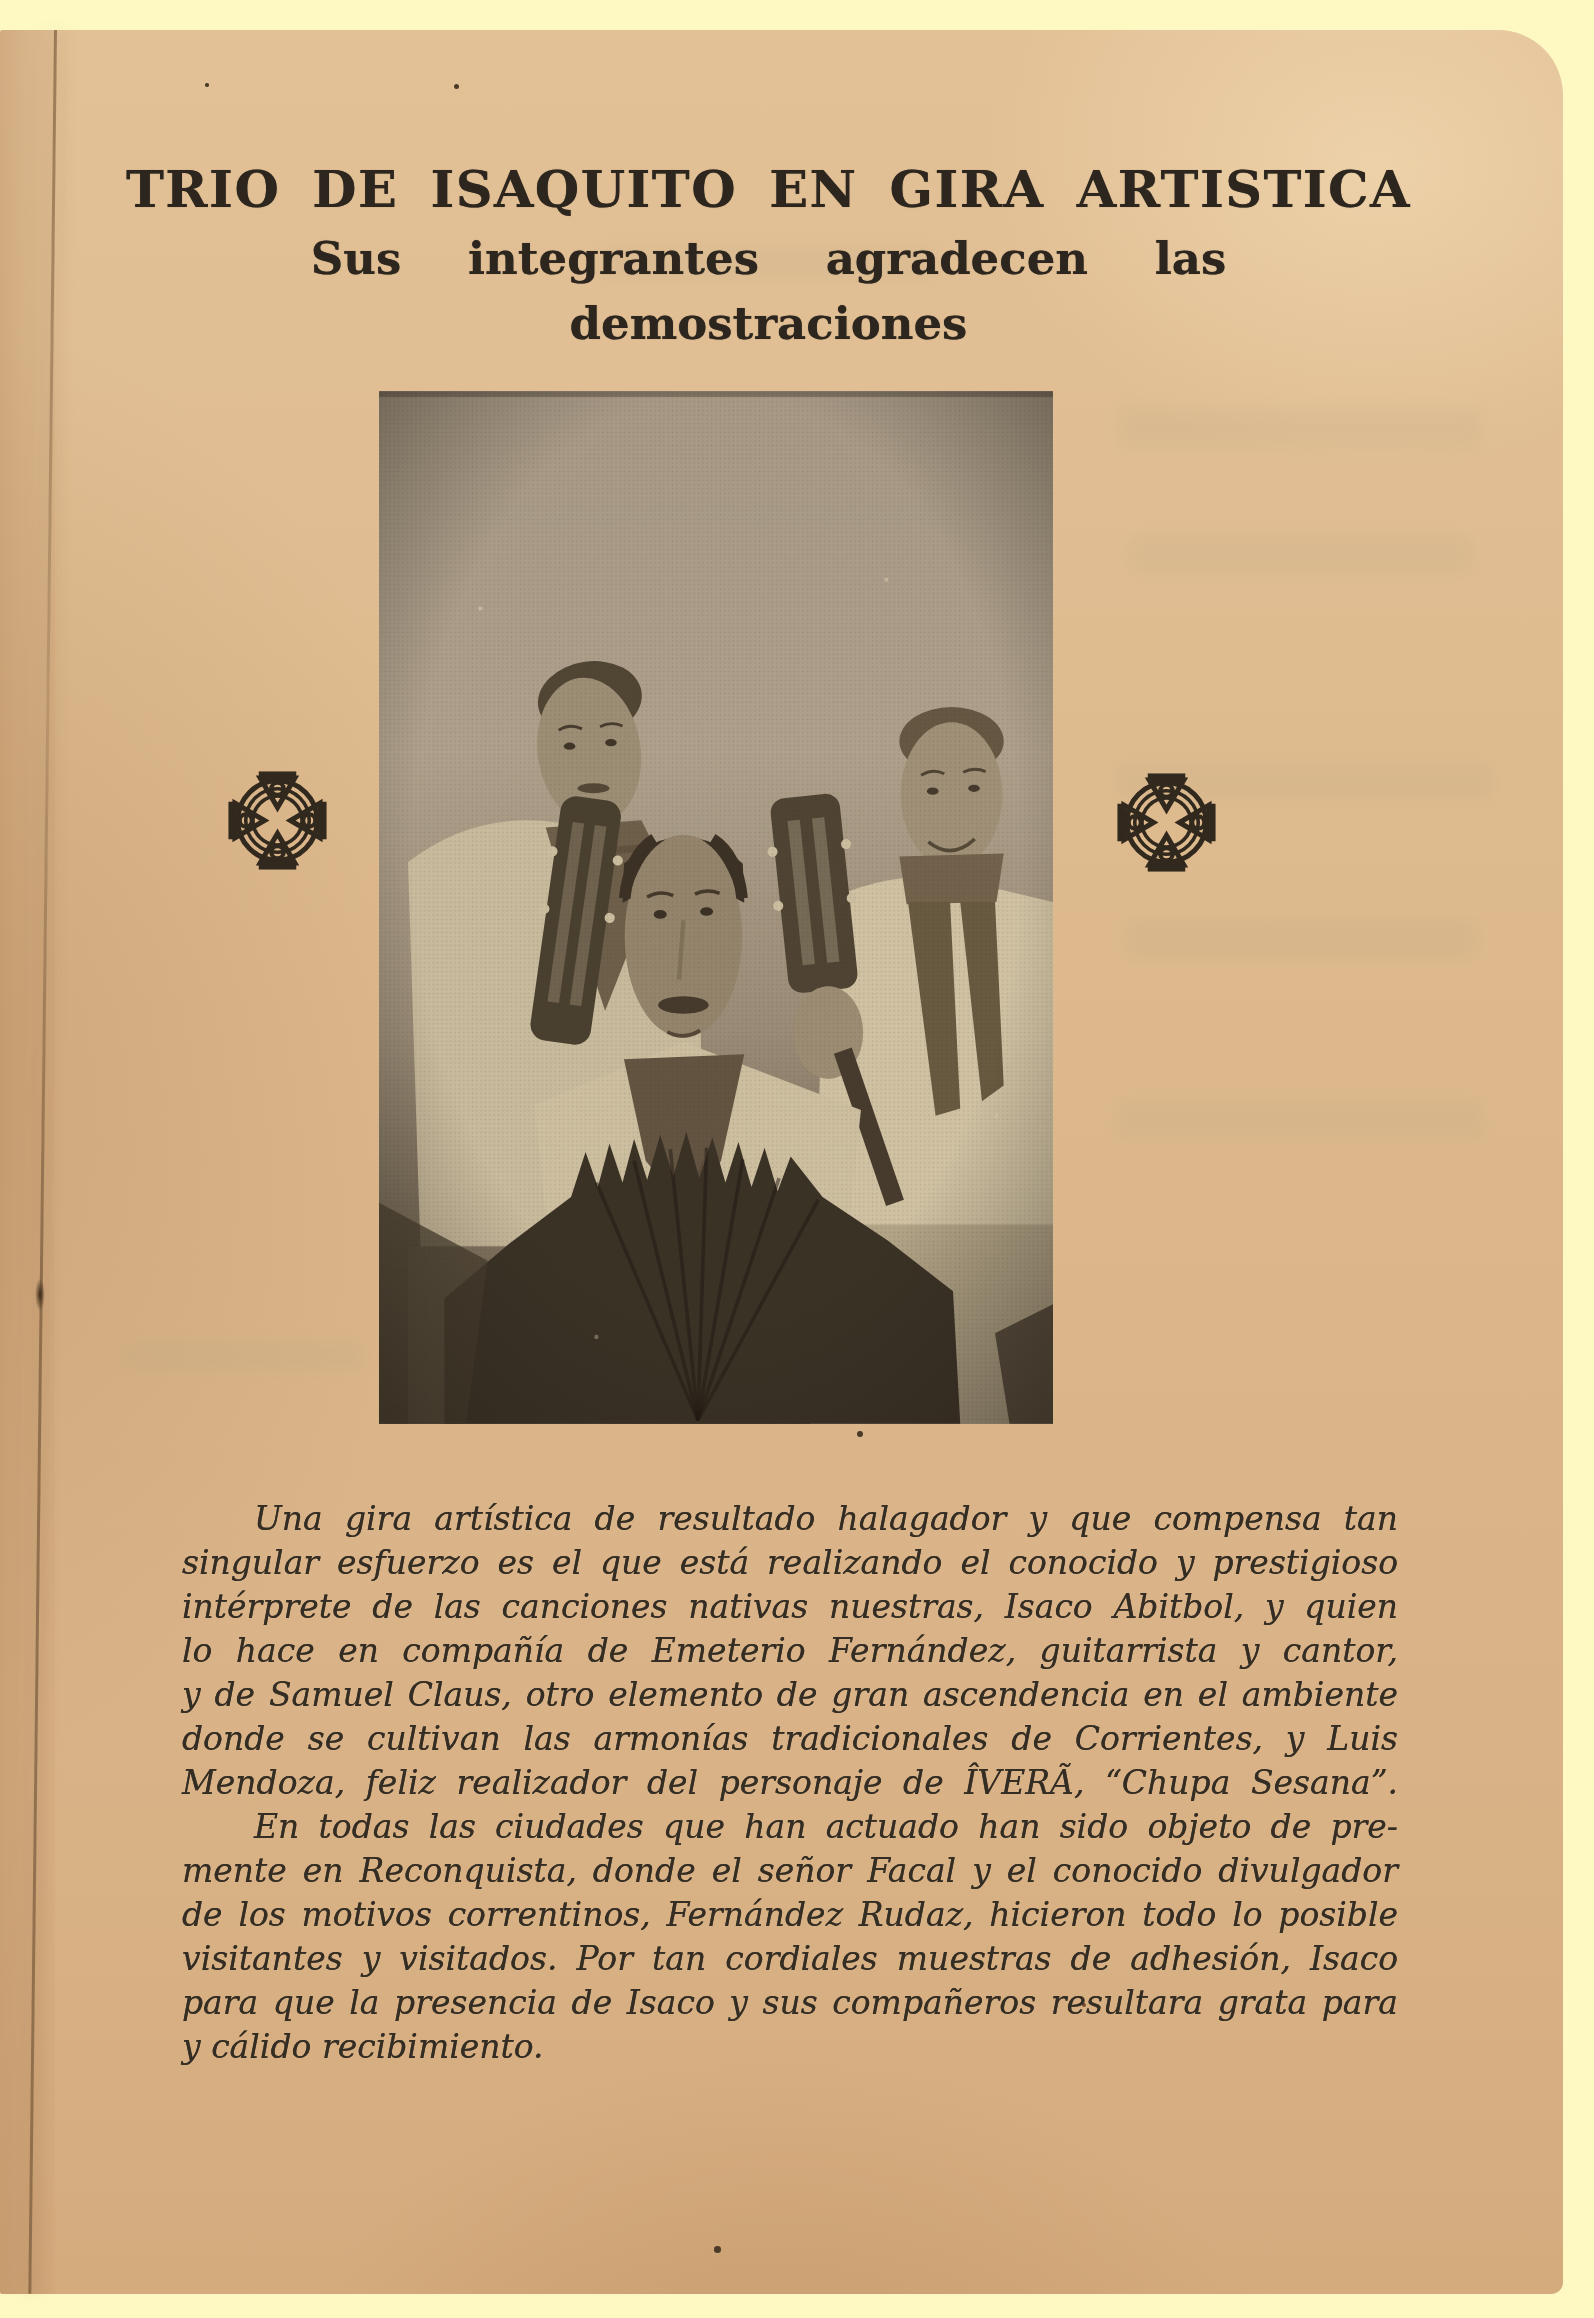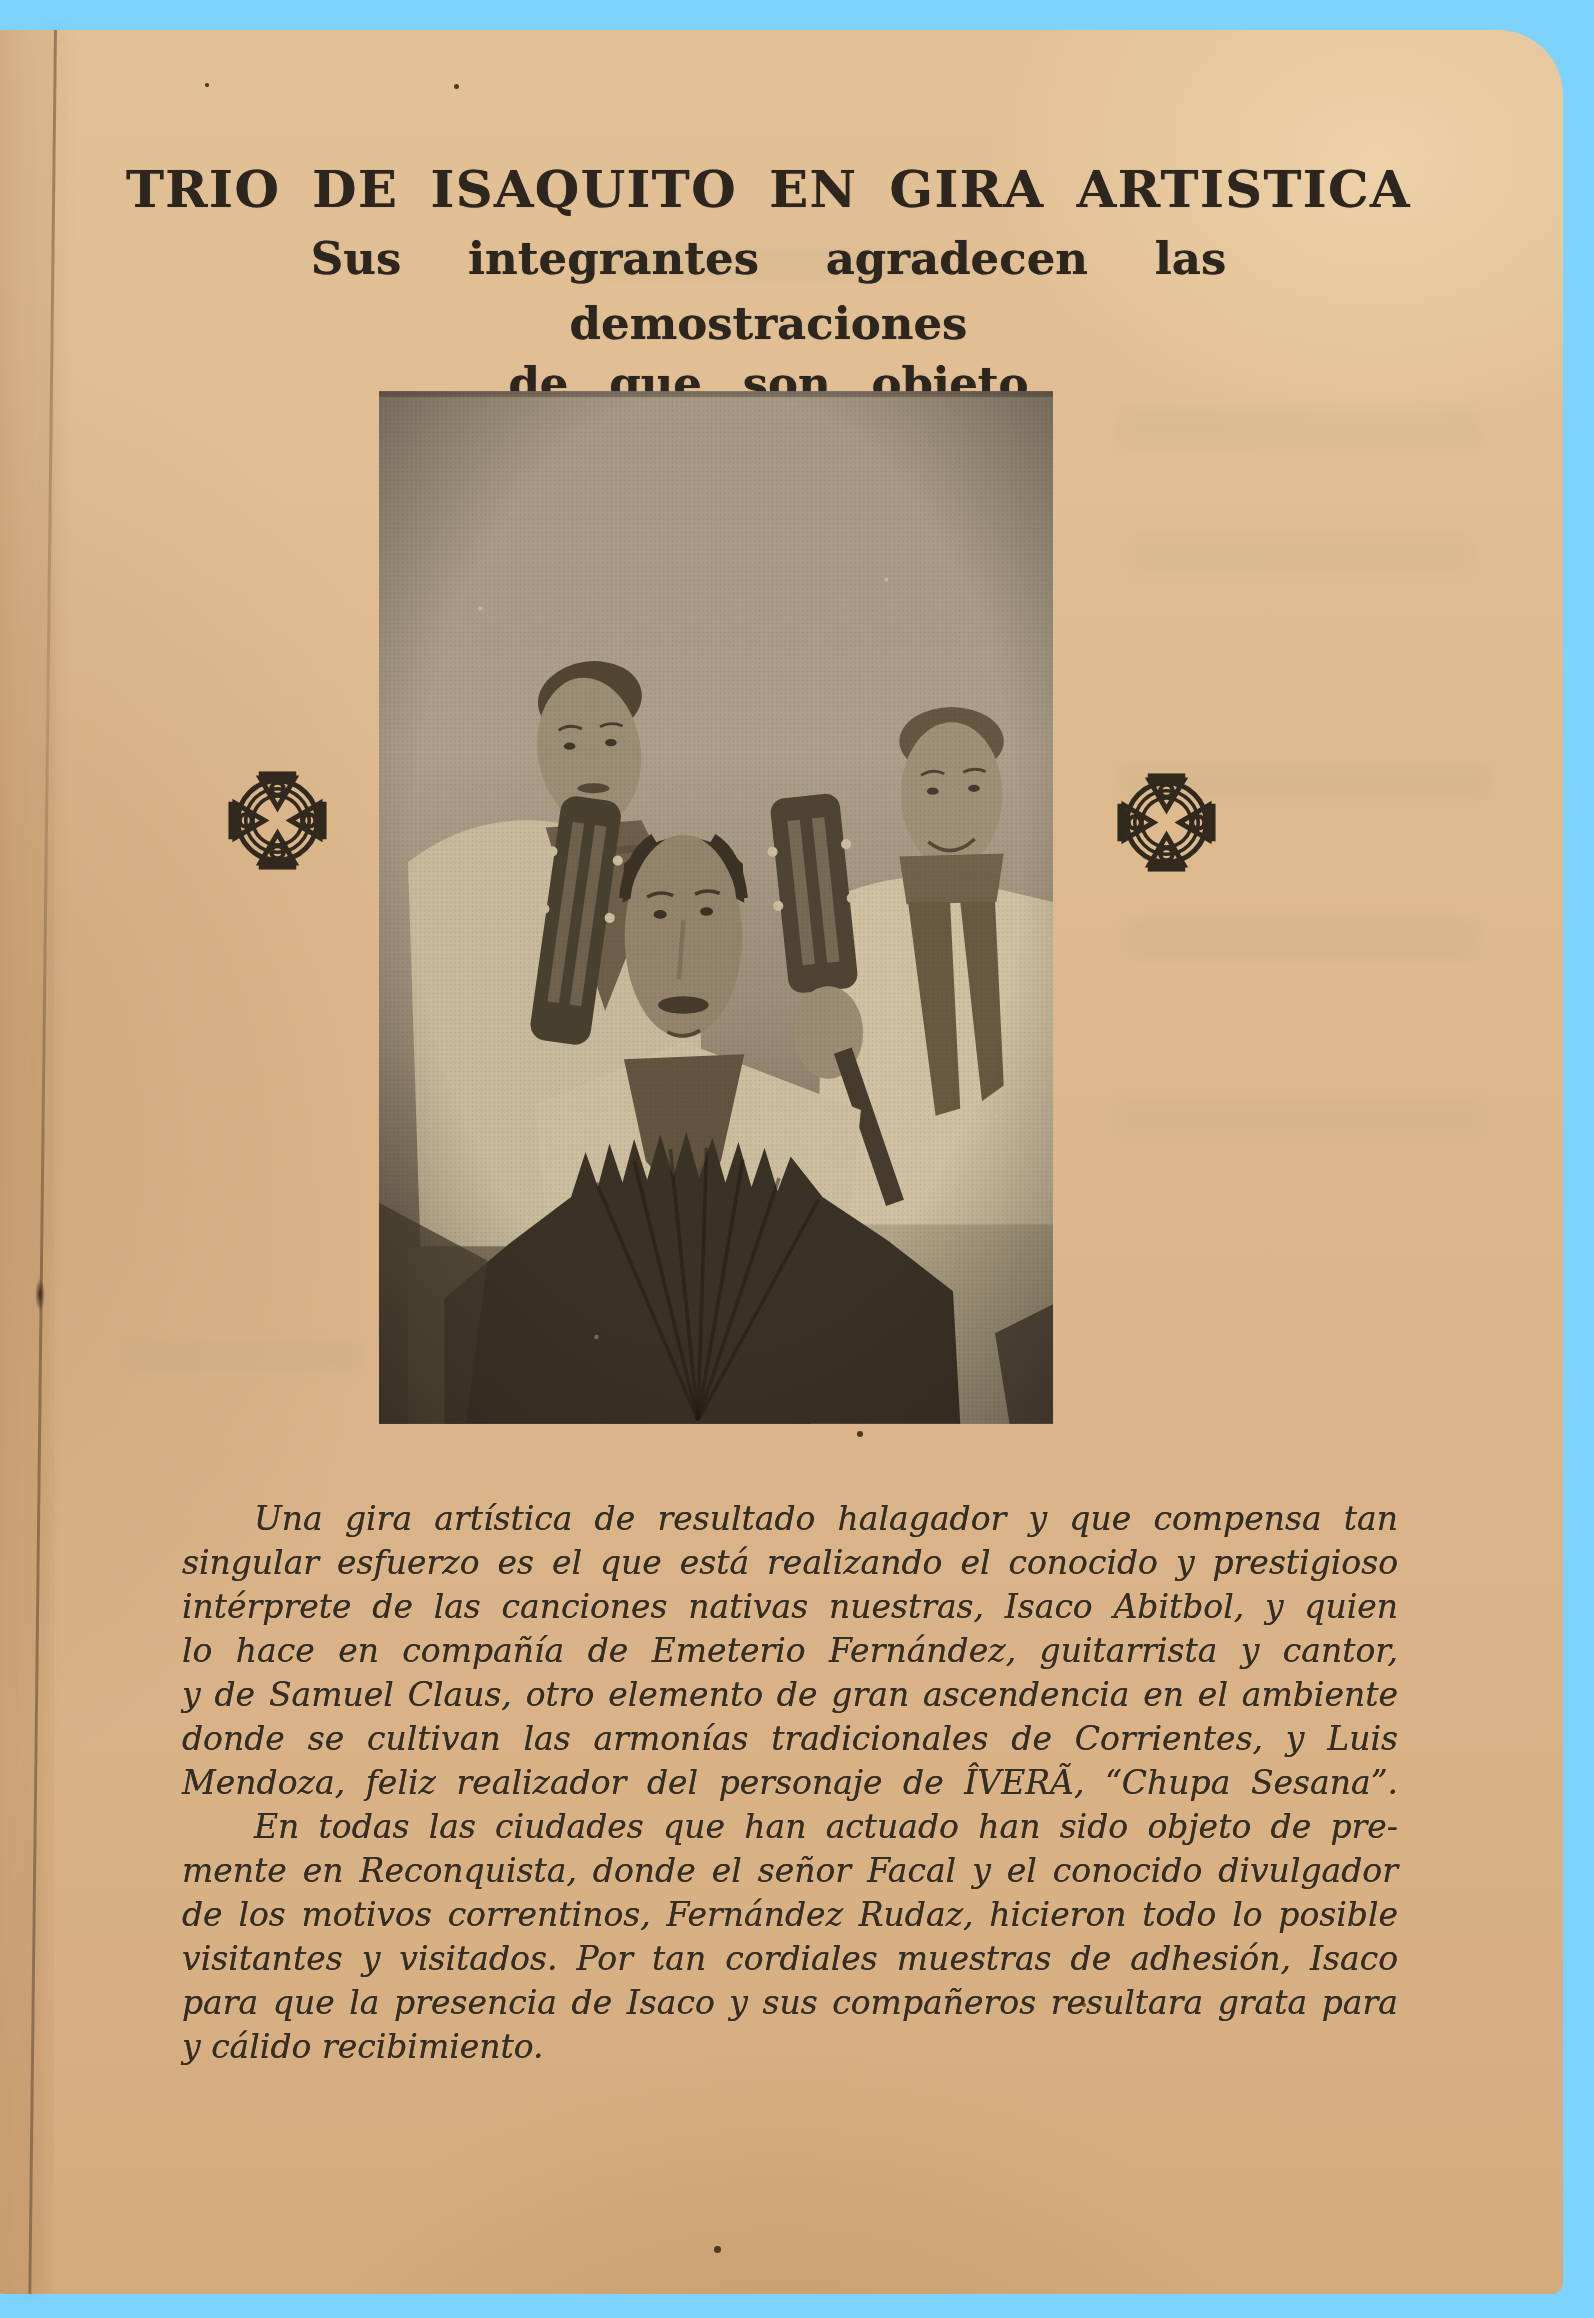--- a/index.html
+++ b/index.html
@@ -1,16 +1,16 @@
 <!DOCTYPE html>
 <html style="font-size:11.6px"><head>
 <meta charset="utf-8">
 <style>
   html,body{margin:0;padding:0;background:#0e1014;}
-  .stage{position:relative;width:1594px;height:2319px;background:#7dd3fc;overflow:hidden;
+  .stage{position:relative;width:1594px;height:2319px;background:#fef9c3;overflow:hidden;
          font-family:"DejaVu Serif", serif;}
   
   .paper{position:absolute;left:0;top:30px;width:1563px;height:2264px;
     background:
       radial-gradient(652px 507px at 88% 6%, rgba(246,224,184,.55), transparent 60%),
       radial-gradient(942px 1232px at -6% 45%, rgba(150,105,60,.22), transparent 60%),
       radial-gradient(797px 652px at 50% 108%, rgba(160,115,65,.28), transparent 65%),
       linear-gradient(180deg,#e3c197 0%,#ddb98d 40%,#d9b387 75%,#d4ab7d 100%);
     border-radius:2.2px 65px 11.6px 2.2px;}
   .gutter{position:absolute;left:0;top:0;width:55px;height:100%;
@@ -71,21 +71,20 @@
     <div class="speck" style="left:454px;top:54px;width:5px;height:5px;"></div>
     <div class="speck" style="left:205px;top:53px;width:3.6px;height:3.6px;"></div>
     <div class="speck" style="left:857px;top:1401px;width:5.8px;height:5.8px;"></div>
     <div class="speck" style="left:714px;top:2216px;width:7.2px;height:6.5px;"></div>
     <div class="speck" style="left:1082px;top:1973px;width:4.3px;height:4.3px;background:#7a4a32;"></div>
   </div>
 
   <header class="masthead">
     <div class="head1">TRIO DE ISAQUITO EN GIRA ARTISTICA</div>
     <div class="head2">Sus integrantes agradecen las demostraciones</div>
-    <div class="head3">de que son objeto</div>
   </header>
 
   <div class="ornament orn-left">
     <svg width="101" height="101" viewBox="0 0 140 140">
       <g stroke="#32291e" fill="none">
         <circle cx="70" cy="70" r="55" stroke-width="7"></circle>
         <circle cx="70" cy="70" r="44" stroke-width="5"></circle>
         <circle cx="70" cy="70" r="34" stroke-width="5"></circle>
       </g>
       <g id="triL" stroke="#32291e">

